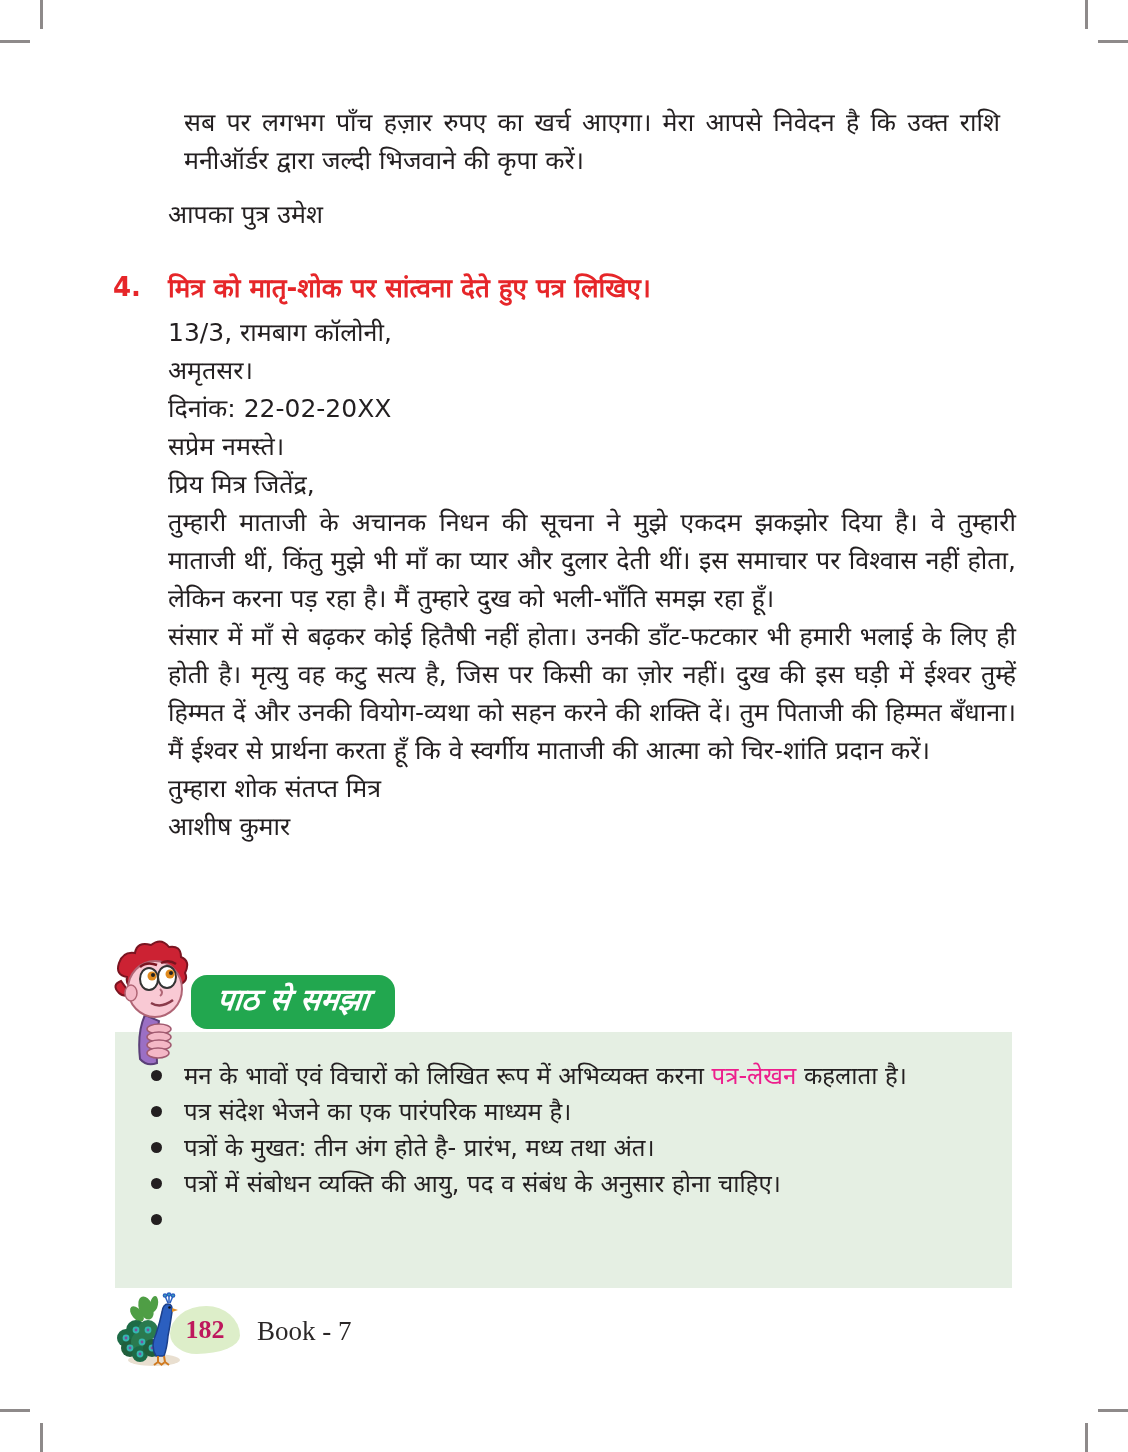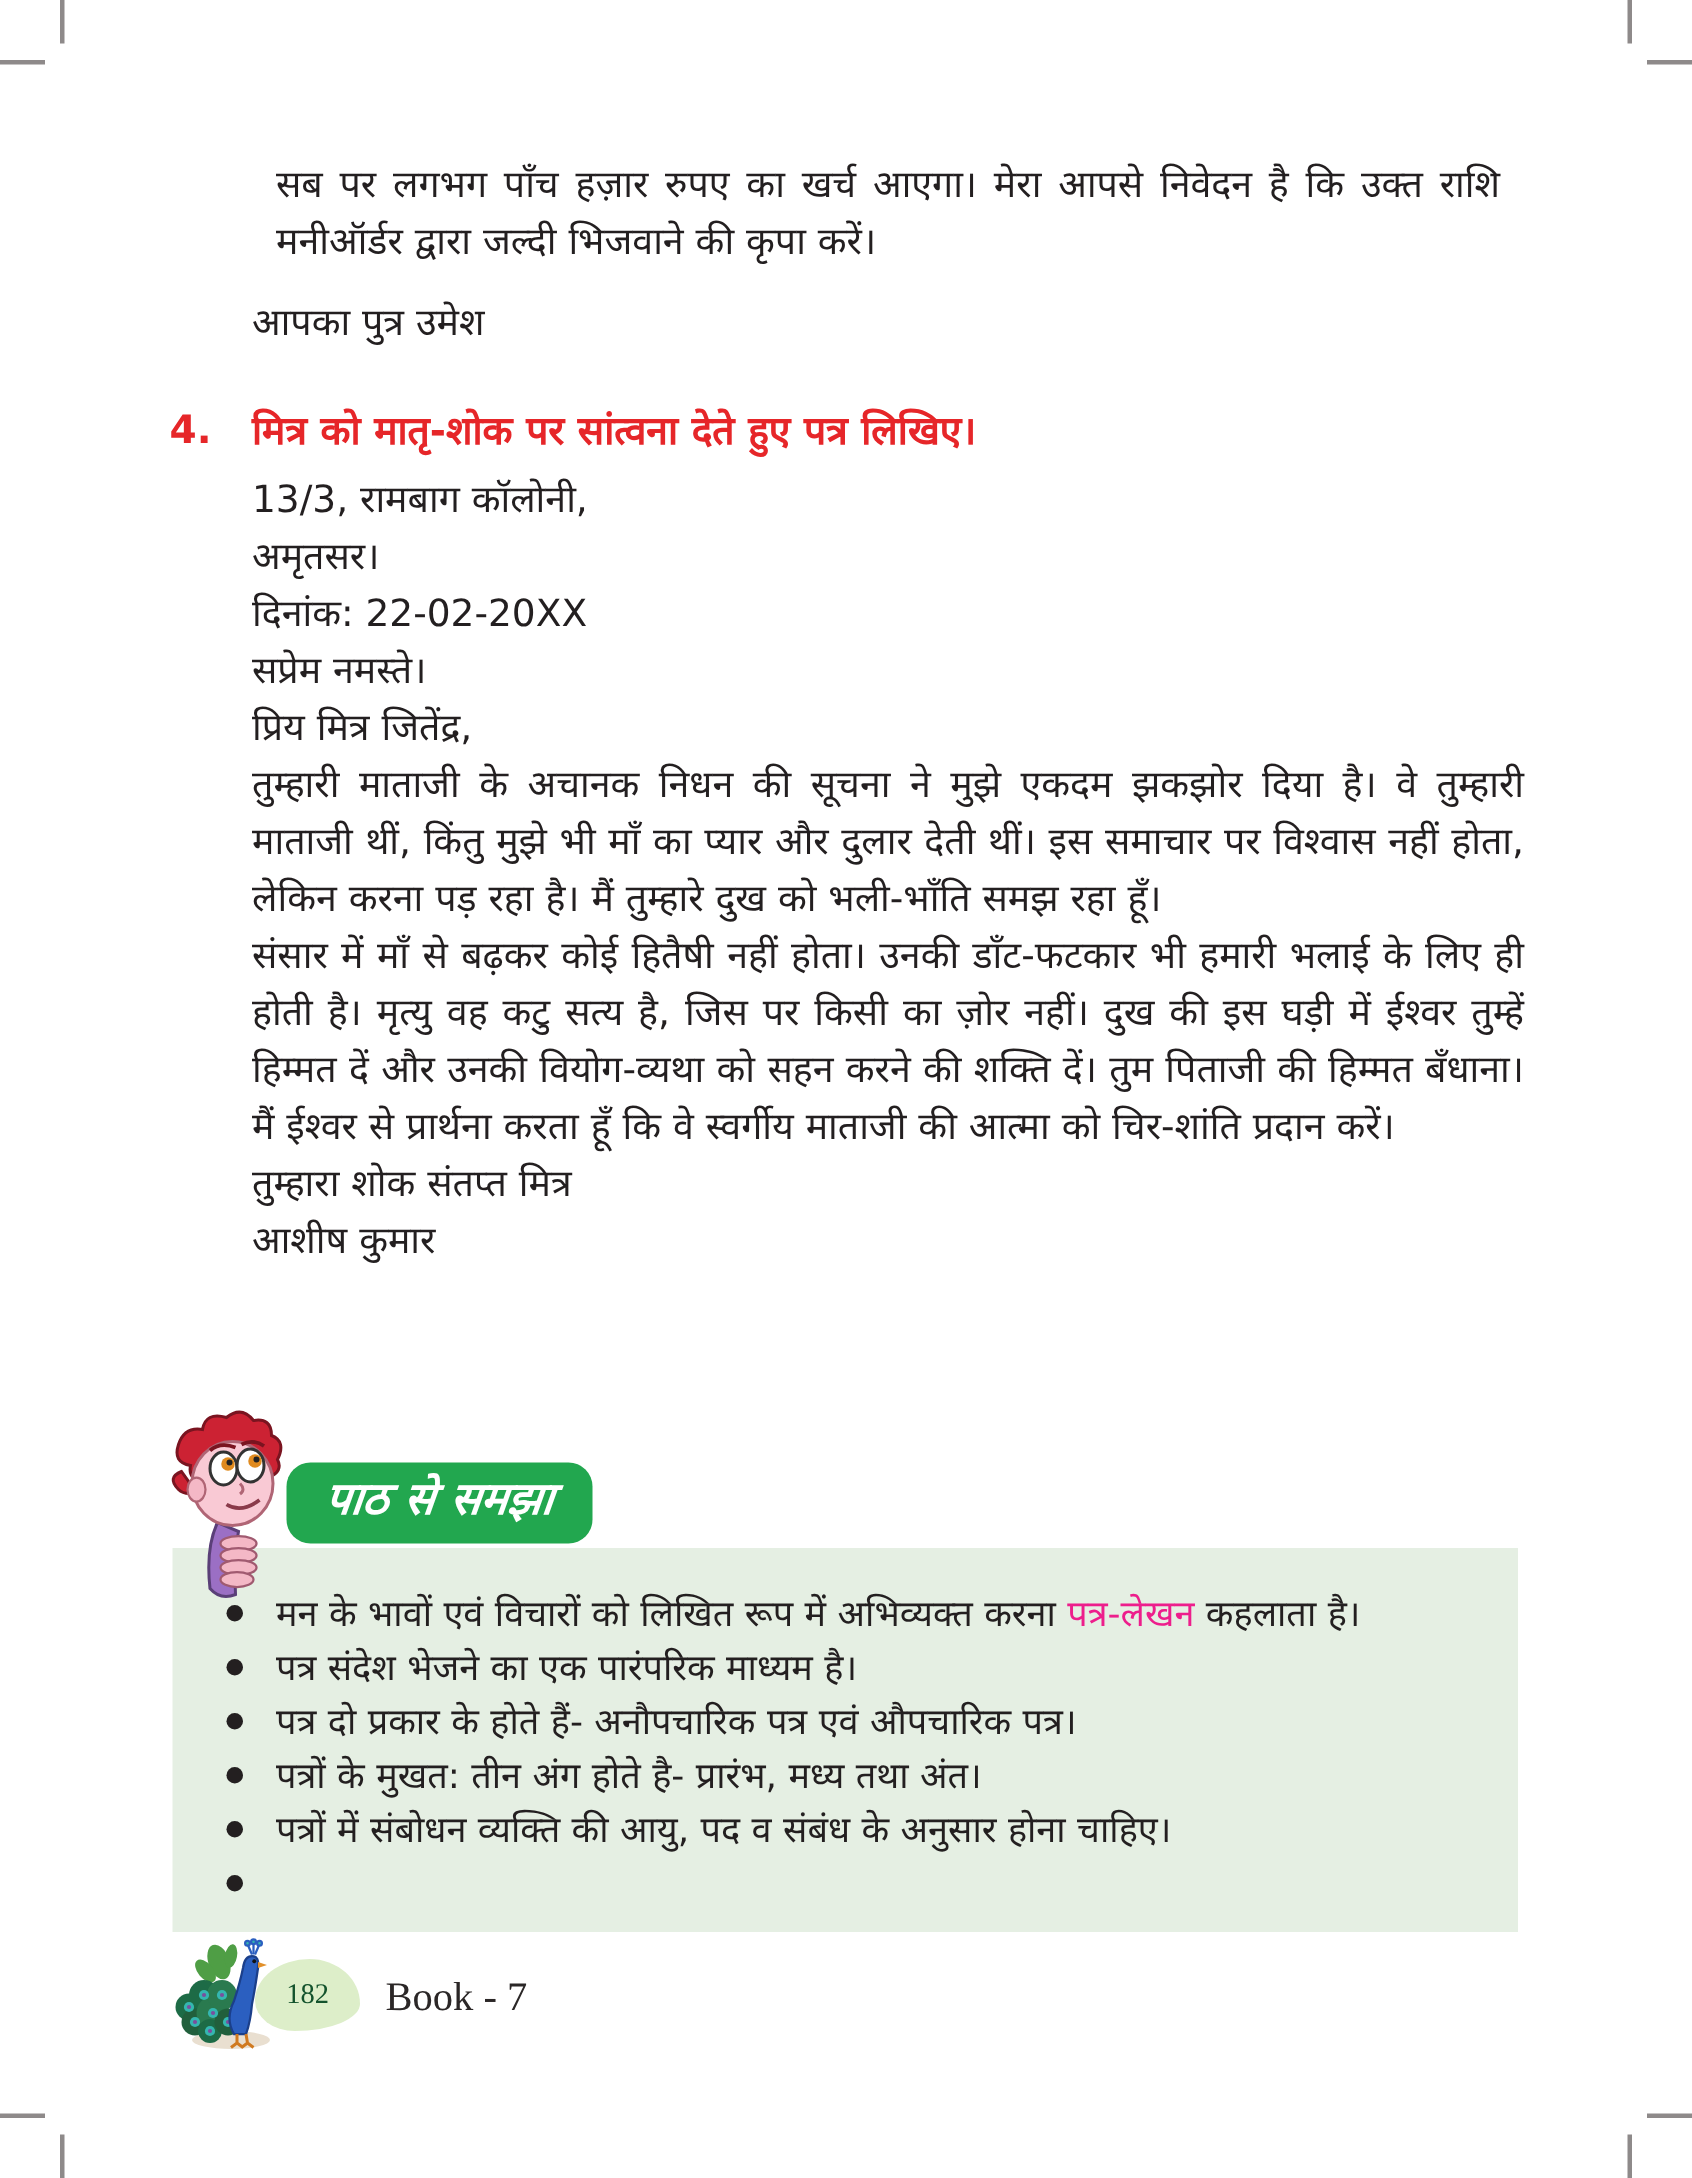--- a/index.html
+++ b/index.html
@@ -82,21 +82,21 @@
   .peacock{position:absolute;left:0;top:0;}
   .page-blob{
     position:absolute;left:58px;top:14px;
     width:70px;height:48px;
     background:#ddeec9;
     border-radius:52% 48% 62% 38% / 58% 62% 38% 42%;
     display:flex;align-items:center;justify-content:center;
   }
   .page-blob span{
     font-family:"Liberation Serif","DejaVu Serif",serif;
-    font-weight:normal;font-size:19px;color:#14532d;
+    font-weight:bold;font-size:26px;color:#be185d;
   }
   .book-label{
     position:absolute;left:145px;top:4px;
     font-family:"Liberation Serif","DejaVu Serif",serif;
     font-size:27px;color:#2b2727;white-space:nowrap;margin-top:20px;
   }
 </style>
 </head>
 <body>
 
@@ -178,23 +178,20 @@
     <div class="badge">
       <span>पाठ से समझा</span>
     </div>
 
     <ul class="bullets">
       <li>
         <span class="dot"></span><span>मन के भावों एवं विचारों को लिखित रूप में अभिव्यक्त करना </span><span class="hl">पत्र-लेखन</span><span> कहलाता है।</span>
       </li>
       <li>
         <span class="dot"></span><span>पत्र संदेश भेजने का एक पारंपरिक माध्यम है।</span><span class="hl"></span><span></span>
-      </li>
-      <li>
-        <span class="dot"></span><span>पत्र दो प्रकार के होते हैं- अनौपचारिक पत्र एवं औपचारिक पत्र।</span><span class="hl"></span><span></span>
       </li>
       <li>
         <span class="dot"></span><span>पत्रों के मुखत: तीन अंग होते है- प्रारंभ, मध्य तथा अंत।</span><span class="hl"></span><span></span>
       </li>
       <li>
         <span class="dot"></span><span>पत्रों में संबोधन व्यक्ति की आयु, पद व संबंध के अनुसार होना चाहिए।</span><span class="hl"></span><span></span>
       </li>
       <li>
         <span class="dot"></span><span class="hl"></span><span></span>
       </li>

